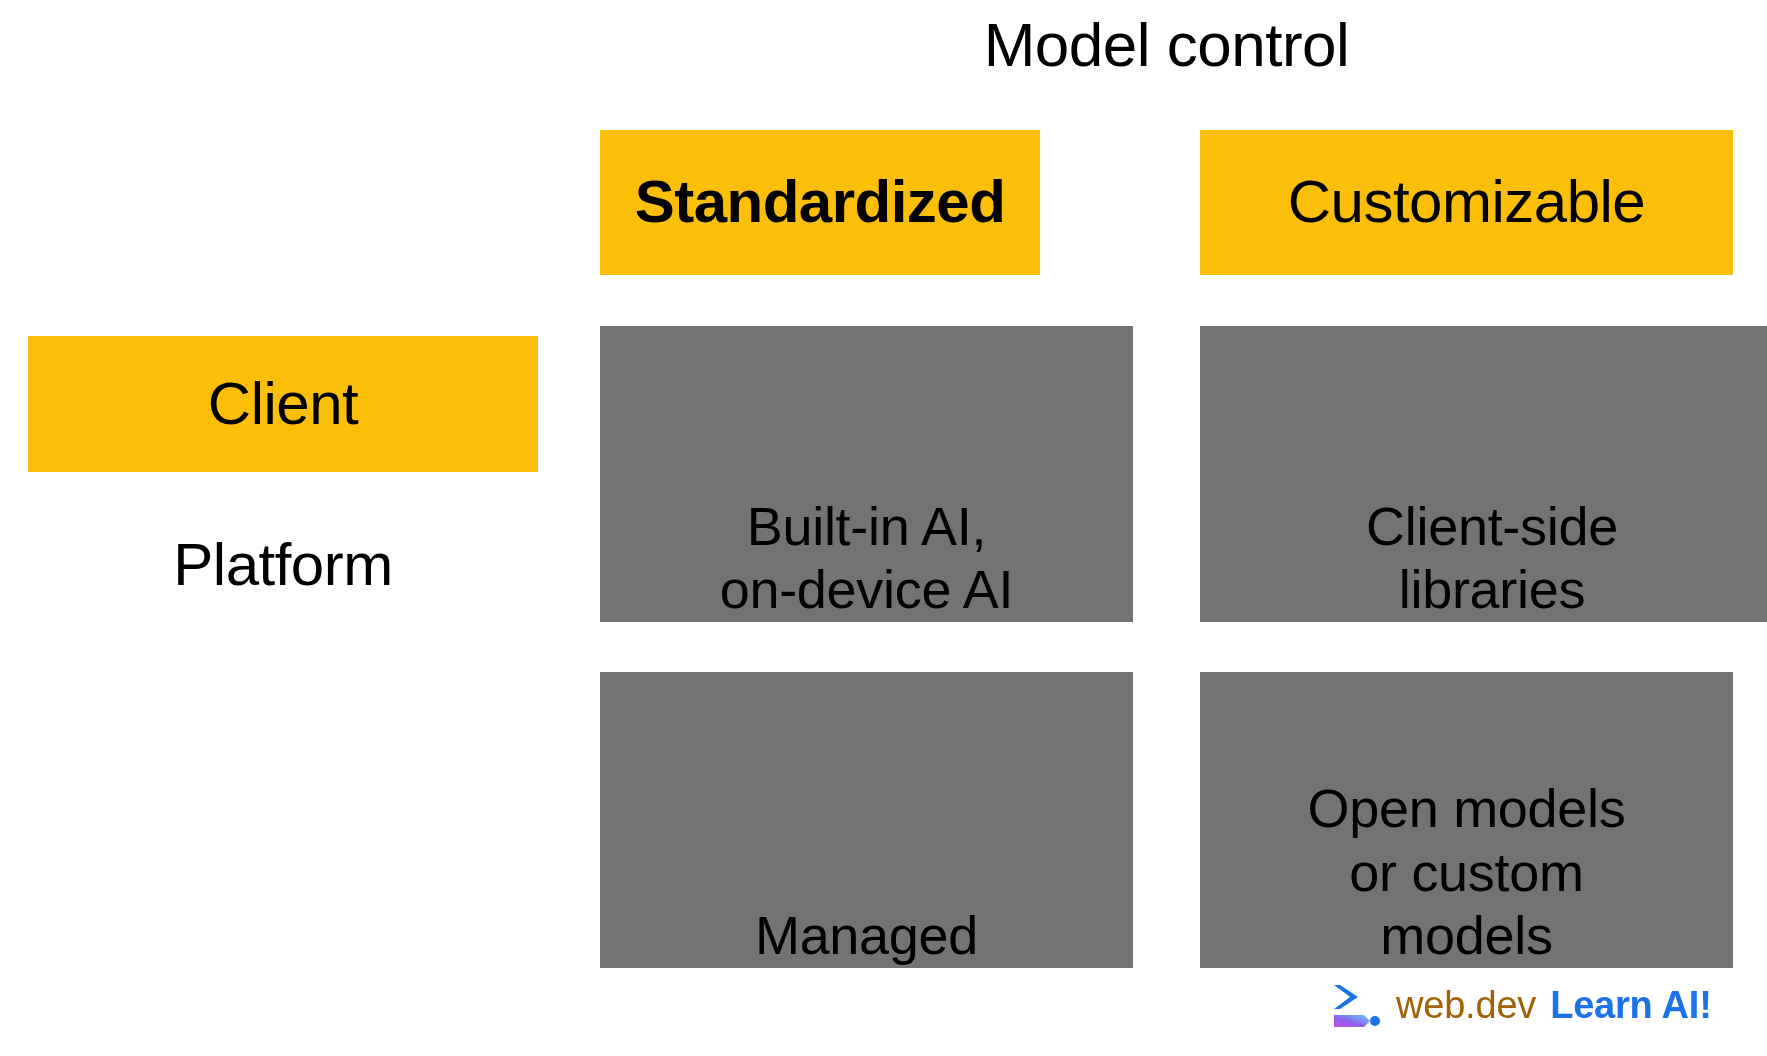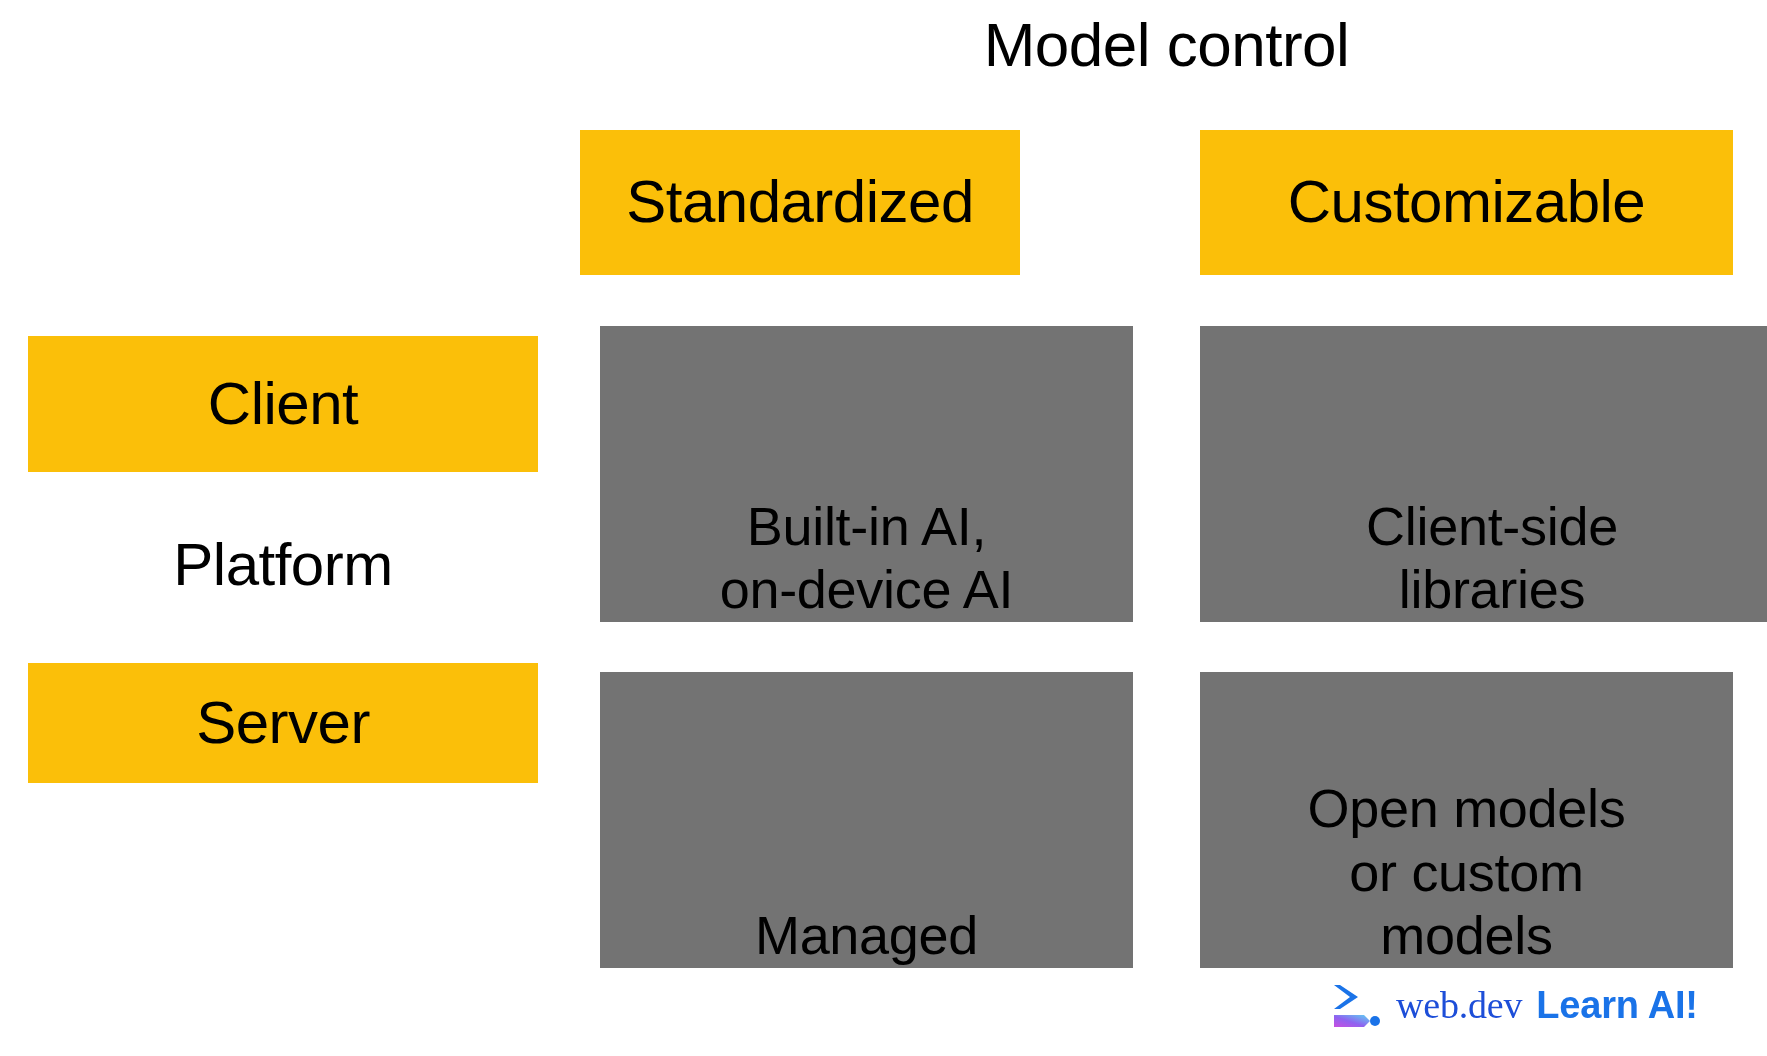--- a/index.html
+++ b/index.html
@@ -64,21 +64,21 @@
     padding: 0 10px;
   }
 
   
   .col-head {
     height: 145px;
     font-size: 60px;
     font-weight: 500;
     letter-spacing: -0.5px;
   }
-  #col-head-0 { left: 580px;  top: 130px; width: 440px; }
+  #col-head-0 { left: 600px;  top: 130px; width: 440px; font-weight: bold; }
   #col-head-1 { left: 1200px; top: 130px; width: 533px; }
 
   
   .row-head {
     left: 28px;
     width: 510px;
     font-size: 60px;
     font-weight: 500;
     letter-spacing: -0.5px;
   }
@@ -120,25 +120,24 @@
   }
   .logo-mark {
     width: 52px;
     height: 48px;
     flex: 0 0 auto;
     display: block;
   }
   .logo-wordmark {
     font-size: 38px;
     font-weight: 400;
-    color: #1d4ed8;
+    color: #a16207;
     letter-spacing: -0.2px;
     line-height: 1;
     white-space: nowrap;
-    font-family: Liberation Serif, serif;
   }
   .logo-tagline {
     font-size: 38px;
     font-weight: 700;
     color: #1a73e8;
     letter-spacing: -0.2px;
     line-height: 1;
     white-space: nowrap;
   }
 </style>
@@ -151,23 +150,20 @@
 
   <div class="cell cell-yellow col-head" id="col-head-0">
     <span>Standardized</span>
   </div>
   <div class="cell cell-yellow col-head" id="col-head-1">
     <span>Customizable</span>
   </div>
 
   <div class="cell cell-yellow row-head" id="row-head-0">
     <span>Client</span>
-  </div>
-  <div class="cell cell-yellow row-head" id="row-head-1">
-    <span>Server</span>
   </div>
 
   <div class="cell cell-plain" id="axis-label-platform">
     <span>Platform</span>
   </div>
 
   <div class="cell cell-cyan body-cell" id="cell-0-0">
     <span>
       <span>Built-in AI,</span>
       <span>on-device AI</span>

